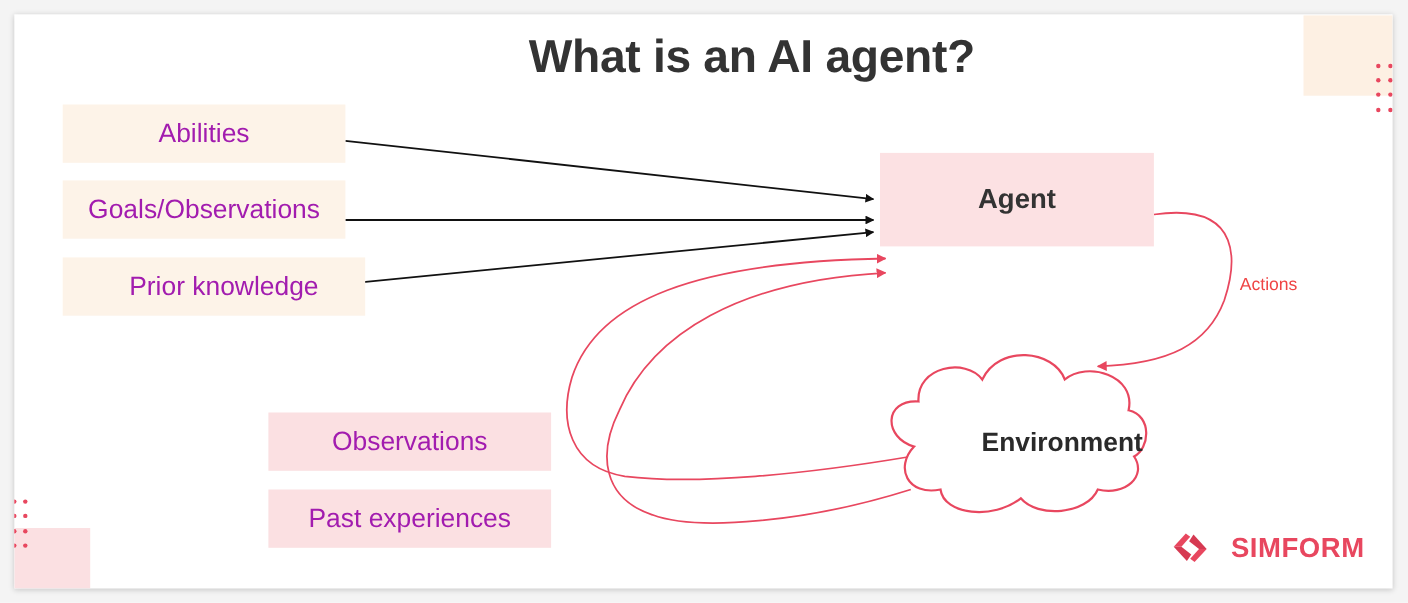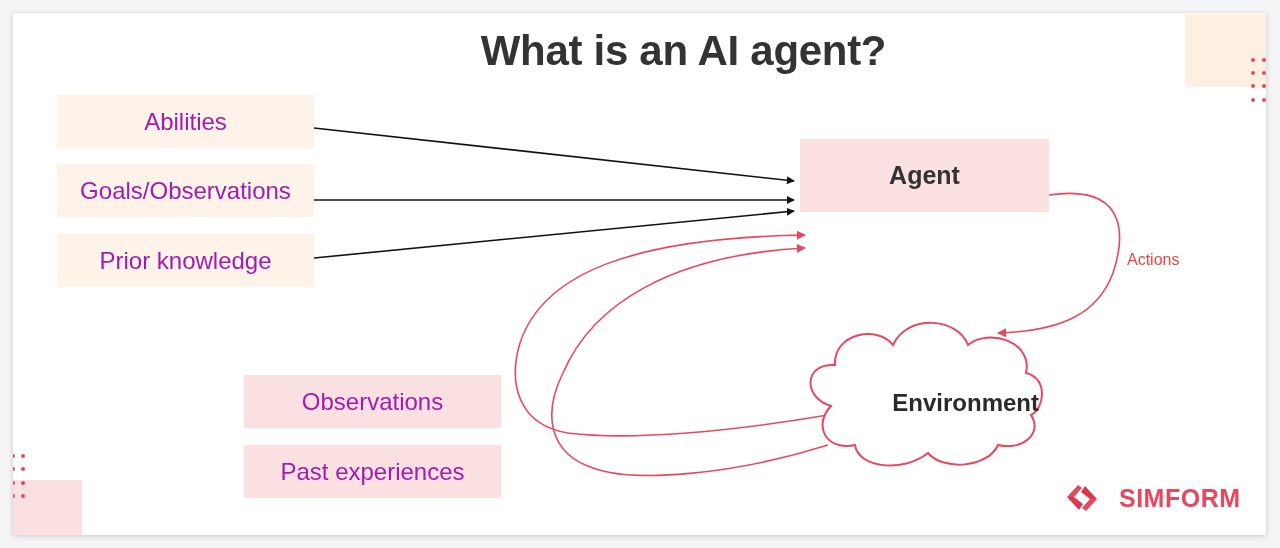--- a/index.html
+++ b/index.html
@@ -18,21 +18,21 @@
   .title {
     position: absolute; left: 0; top: 14px; width: 1253px; text-align: center;
     font-size: 42px; font-weight: bold; color: #333333; letter-spacing: -0.3px; padding-left: 44px;
   }
   .box {
     position: absolute; display: flex; align-items: center; justify-content: center;
     font-size: 24px; color: #a21caf;
   }
   .box.input { background: #fdf3e8; width: 257px; height: 53px; left: 44px; }
   .box.obs { background: #fbe0e2; width: 257px; height: 53px; left: 231px; }
-  .box.agent { background: #fce1e3; left: 787px; top: 126px; width: 249px; height: 73px; font-weight: bold; font-size: 25px; color: #333; justify-content: center; }
+  .box.agent { background: #fce1e3; left: 787px; top: 126px; width: 249px; height: 85px; font-weight: bold; font-size: 25px; color: #333; justify-content: center; }
   .actions-label { position: absolute; left: 1114px; top: 238px; font-size: 16px; color: #ef4444; }
   .env-label { position: absolute; left: 800px; top: 376px; width: 226px; text-align: right; font-size: 24px; font-weight: bold; color: #2a2a2a; }
   svg.diagram { position: absolute; left: 0; top: 0; }
   .logo { position: absolute; left: 1052px; top: 470px; display: flex; align-items: center; gap: 20px; }
   .logo-text { font-size: 25px; font-weight: bold; color: #e8475f; letter-spacing: 0.5px; }
 </style>
 </head>
 <body>
 
 <div class="card">
@@ -92,21 +92,21 @@
          C890,460 845,455 842,432
          C812,438 800,412 818,393 Z" fill="#ffffff" stroke="#e8475f" stroke-width="2"></path>
   </svg>
 
   <div class="box input" style="top:82px;">
     <span>Abilities</span>
   </div>
   <div class="box input" style="top:151px;">
     <span>Goals/Observations</span>
   </div>
-  <div class="box input" style="top:221px;">
+  <div class="box input" style="top:221px;padding-left:18px;">
     <span>Prior knowledge</span>
   </div>
 
   <div class="box agent">
     <span>Agent</span>
   </div>
 
   <div class="actions-label">Actions</div>
   <div class="env-label">Environment</div>
 

